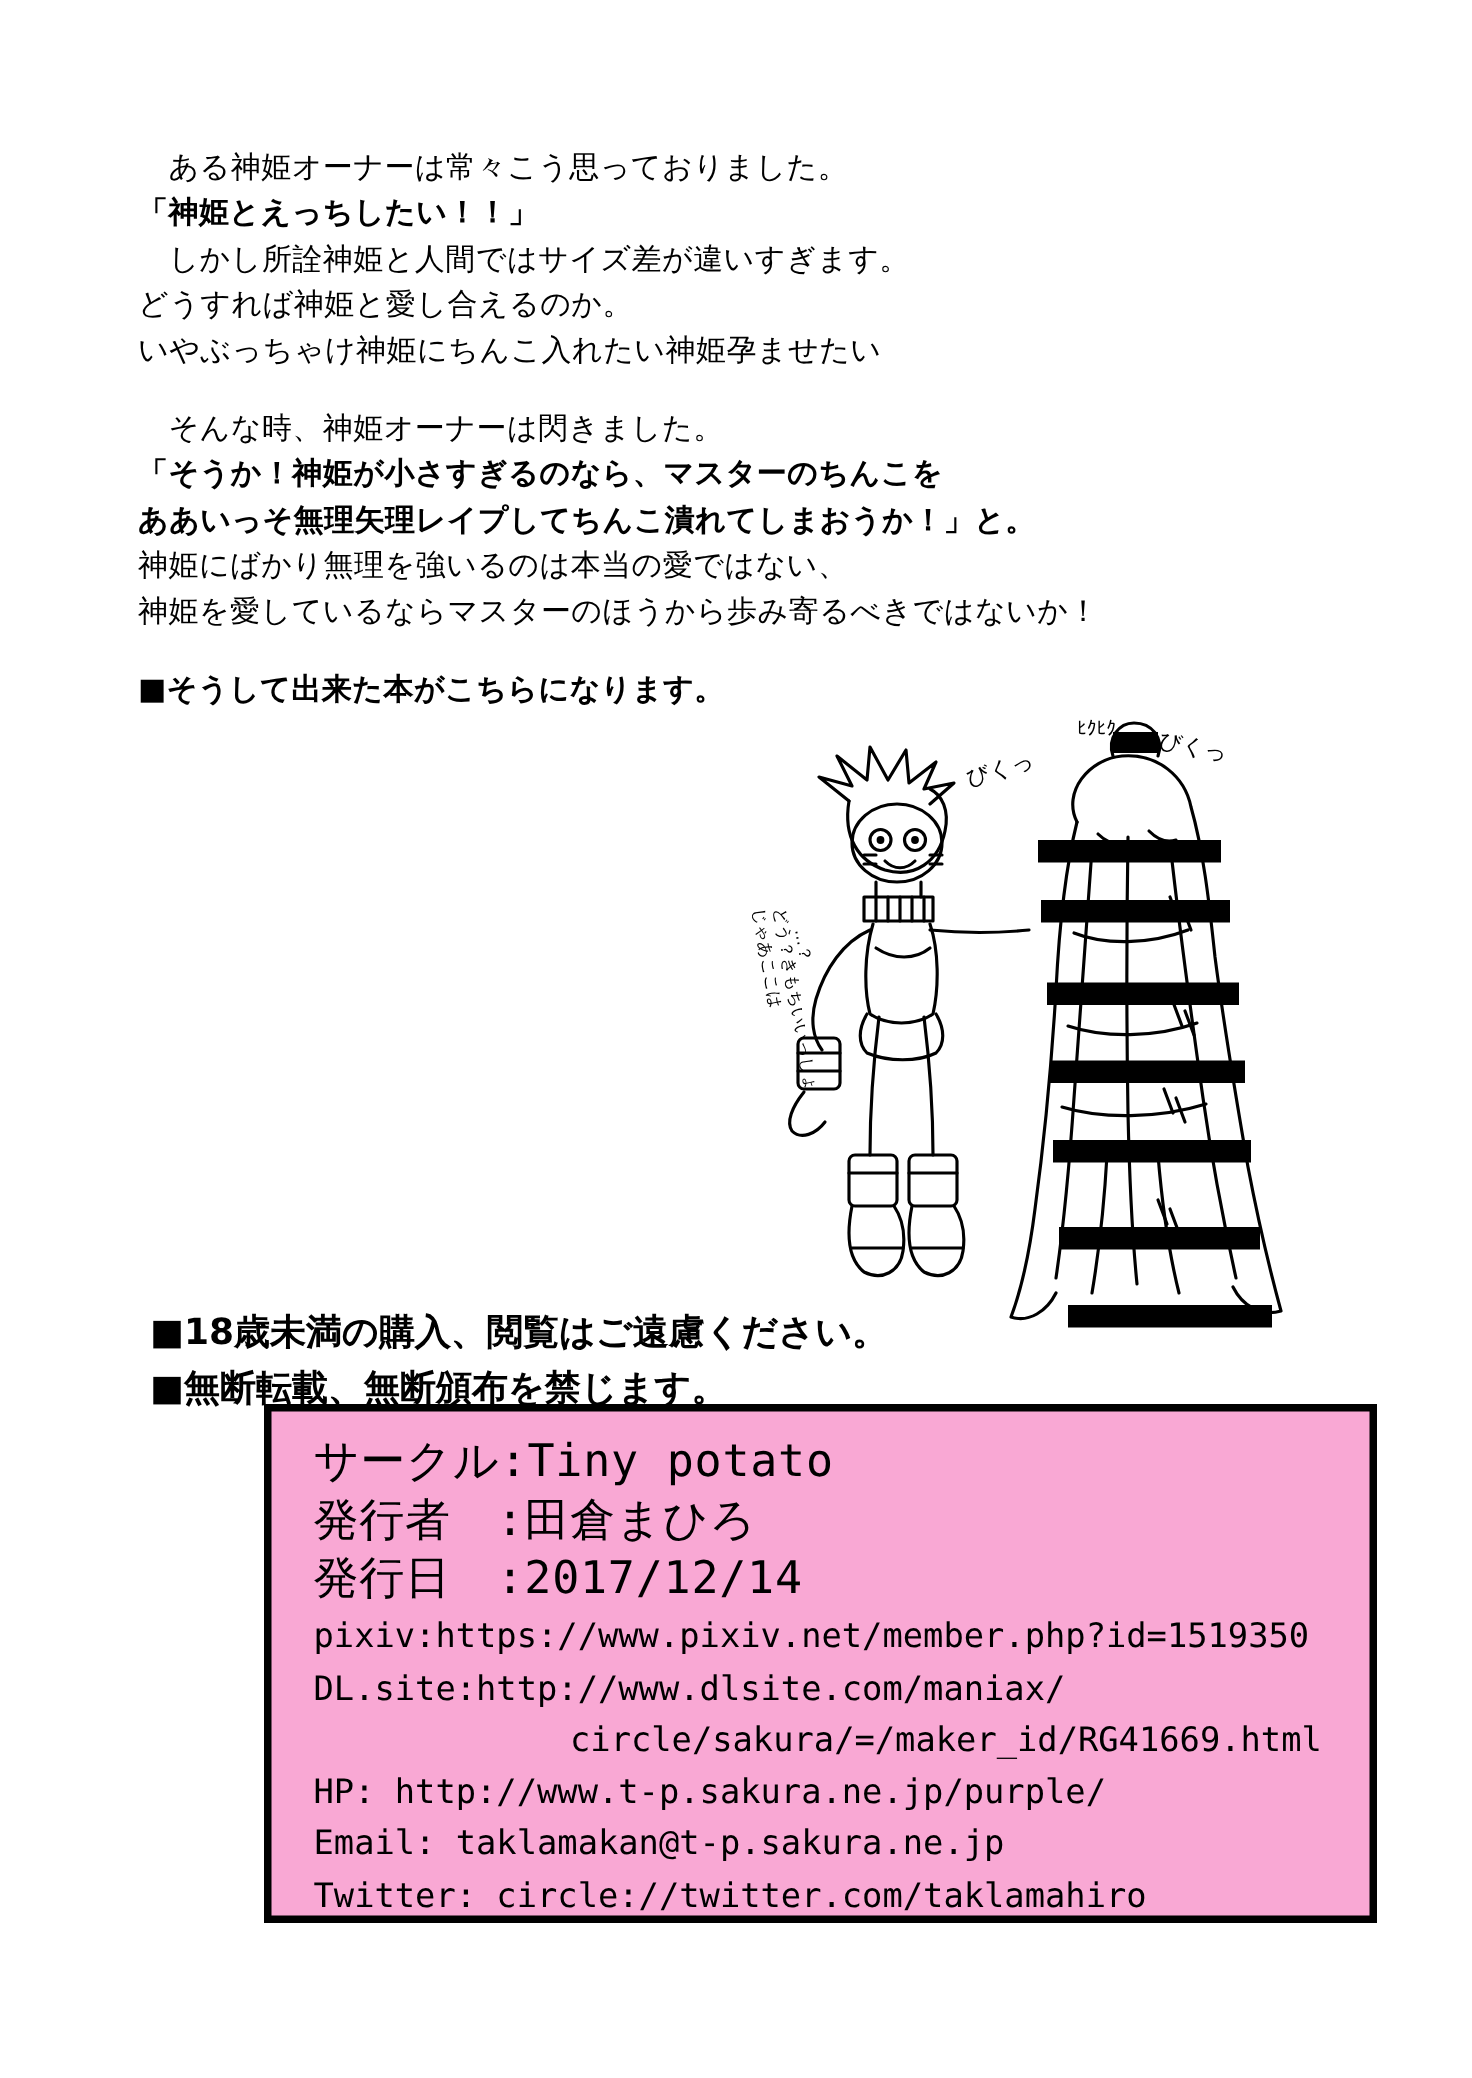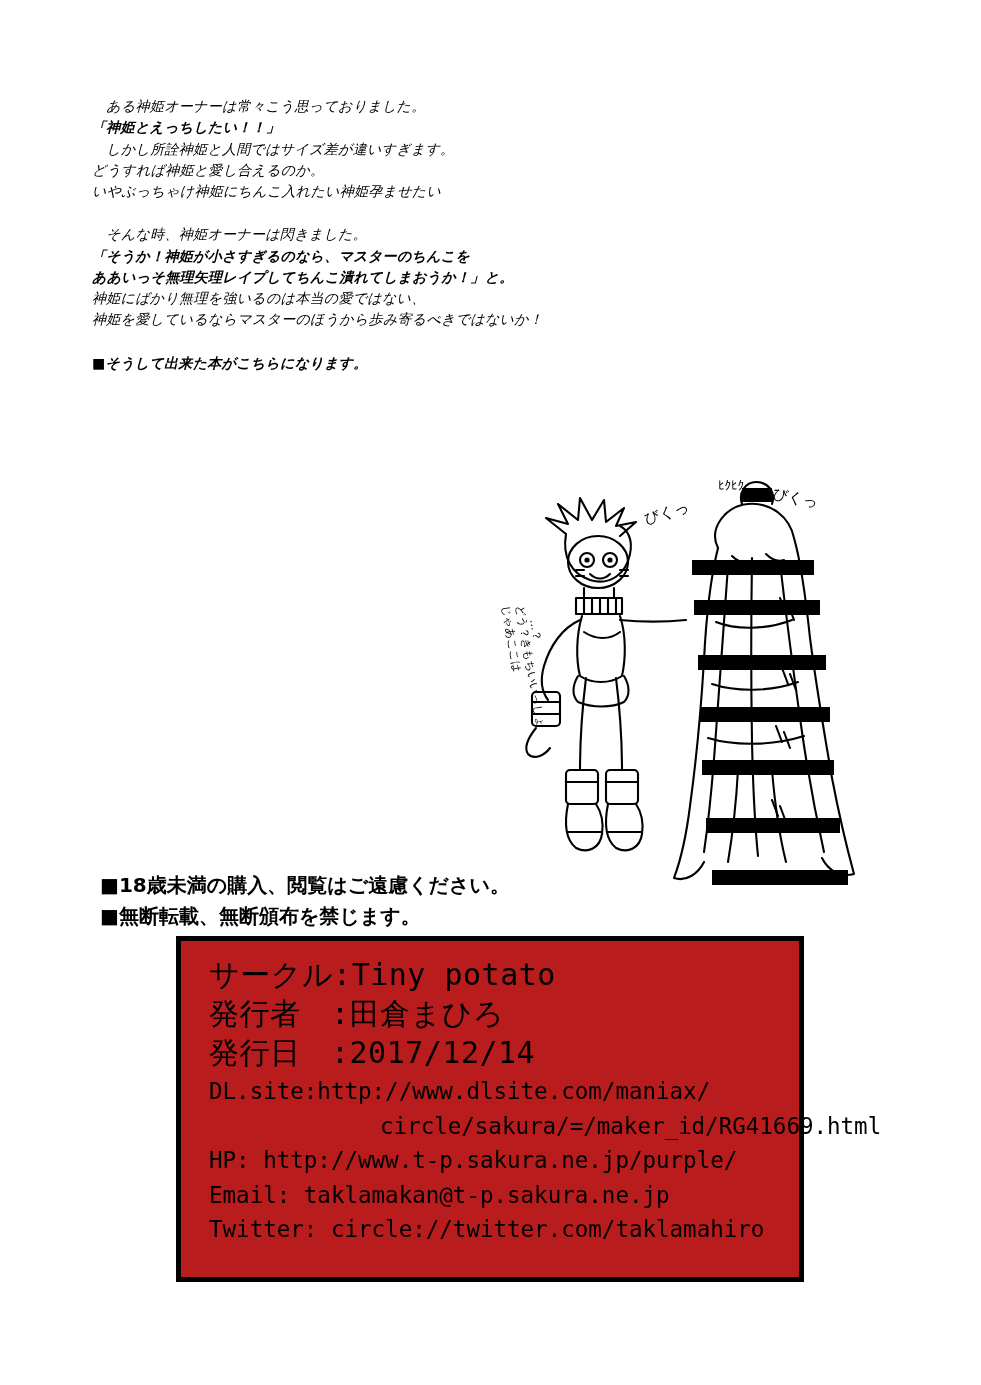--- a/index.html
+++ b/index.html
@@ -21,67 +21,66 @@
     width: 981px;
     height: 1385px;
   }
 
   
   .afterword {
     position: absolute;
     left: 92px;
     top: 96px;
     width: 800px;
-    font-size: 14px;
+    font-size: 20px;
     line-height: 1.52;
     letter-spacing: 0.3px;
-    font-style: italic;
   }
   .afterword p {
     margin: 0;
   }
   .para-gap {
     height: 22px;
   }
   .bold {
     font-weight: bold;
   }
 
   .notice {
     position: absolute;
     left: 100px;
     top: 870px;
     width: 700px;
-    font-size: 20px;
+    font-size: 24px;
     line-height: 1.55;
     font-weight: bold;
   }
   .notice p { margin: 0; }
 
   
   .illustration {
     position: absolute;
     left: 480px;
     top: 470px;
     width: 420px;
     height: 460px;
   }
   .illo-svg { display: block; }
 
   
   .colophon {
     position: absolute;
     left: 176px;
     top: 936px;
-    width: 628px;
+    width: 742px;
     height: 346px;
     border: 5px solid #000;
     box-sizing: border-box;
     padding: 14px 18px 10px 28px;
-    background: #b91c1c;
+    background: #f9a8d4;
   }
   .colophon .big {
     font-family: "DejaVu Sans Mono", "Liberation Mono", monospace;
     font-size: 30px;
     line-height: 1.30;
     letter-spacing: 0.5px;
     white-space: pre;
   }
   .colophon .small {
     font-family: "DejaVu Sans Mono", "Liberation Mono", monospace;
@@ -215,20 +214,21 @@
 
   <div class="notice">
     <p>■18歳未満の購入、閲覧はご遠慮ください。</p>
     <p>■無断転載、無断頒布を禁じます。</p>
   </div>
 
   <div class="colophon">
     <div class="big">サークル:Tiny potato</div>
     <div class="big">発行者　:田倉まひろ</div>
     <div class="big">発行日　:2017/12/14</div>
+    <div class="small">pixiv:https://www.pixiv.net/member.php?id=1519350</div>
     <div class="small">DL.site:http://www.dlsite.com/maniax/</div>
     <div class="small indent-url">circle/sakura/=/maker_id/RG41669.html</div>
     <div class="small">HP: http://www.t-p.sakura.ne.jp/purple/</div>
     <div class="small">Email: taklamakan@t-p.sakura.ne.jp</div>
     <div class="small">Twitter: circle://twitter.com/taklamahiro</div>
   </div>
 
 </div>
 
 </body></html>

